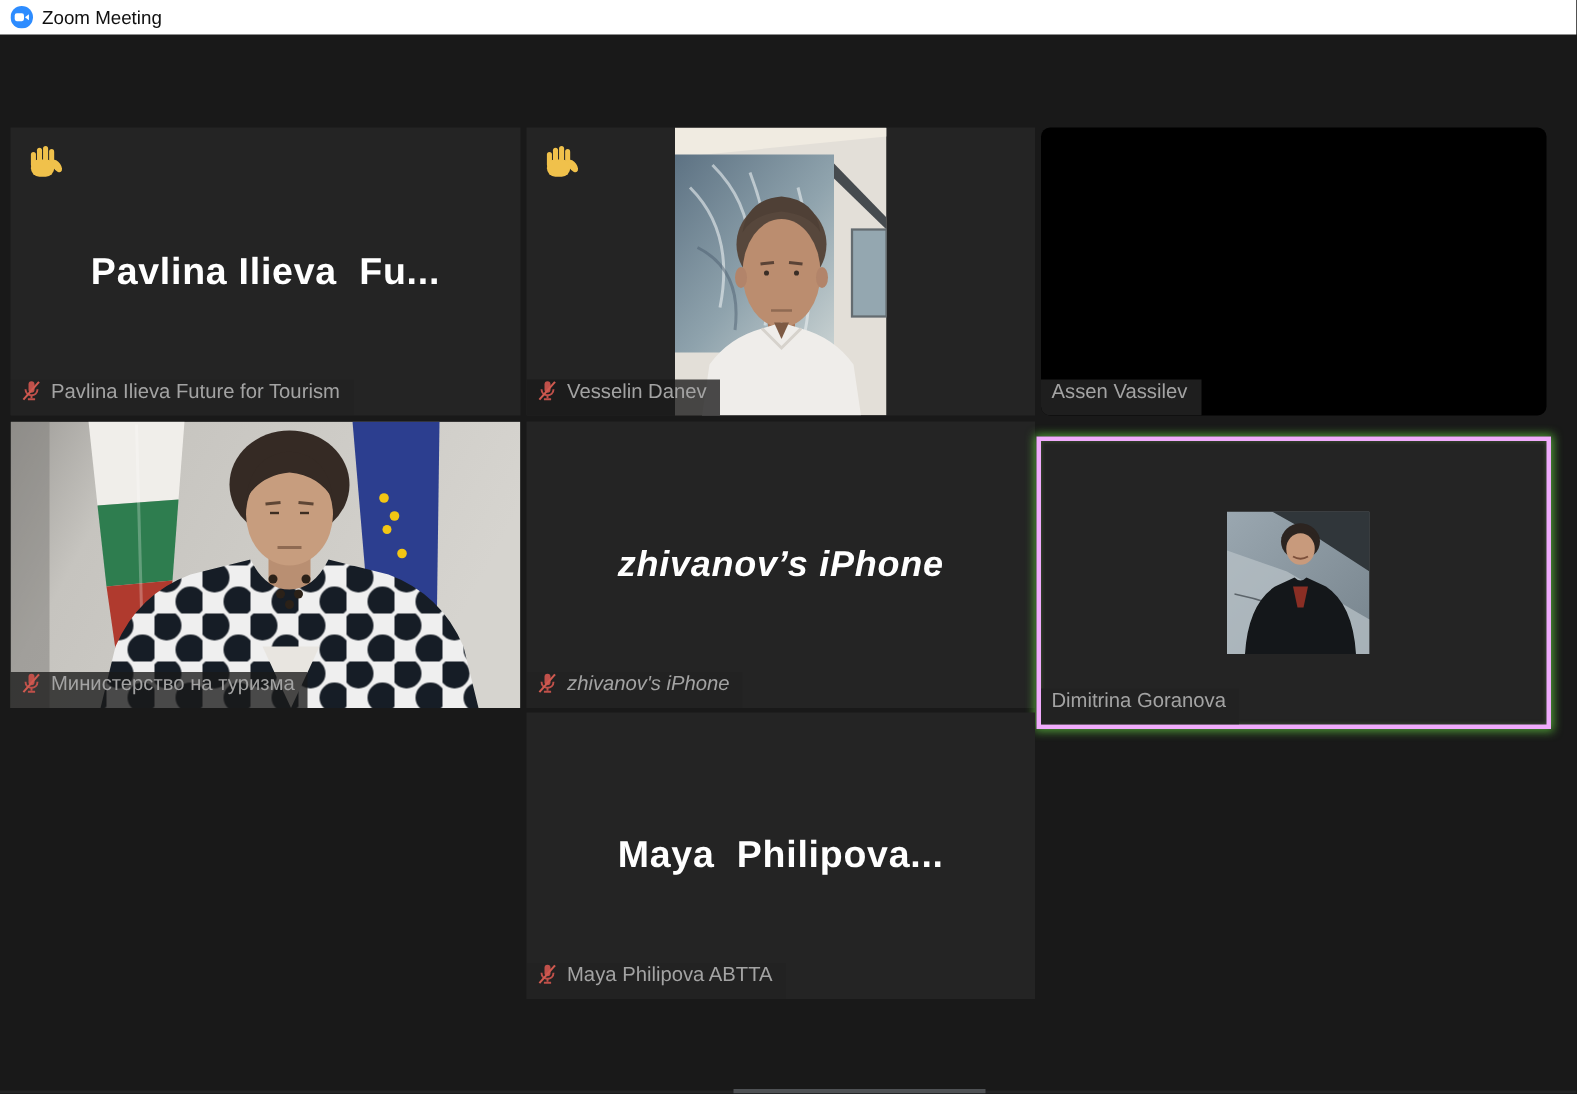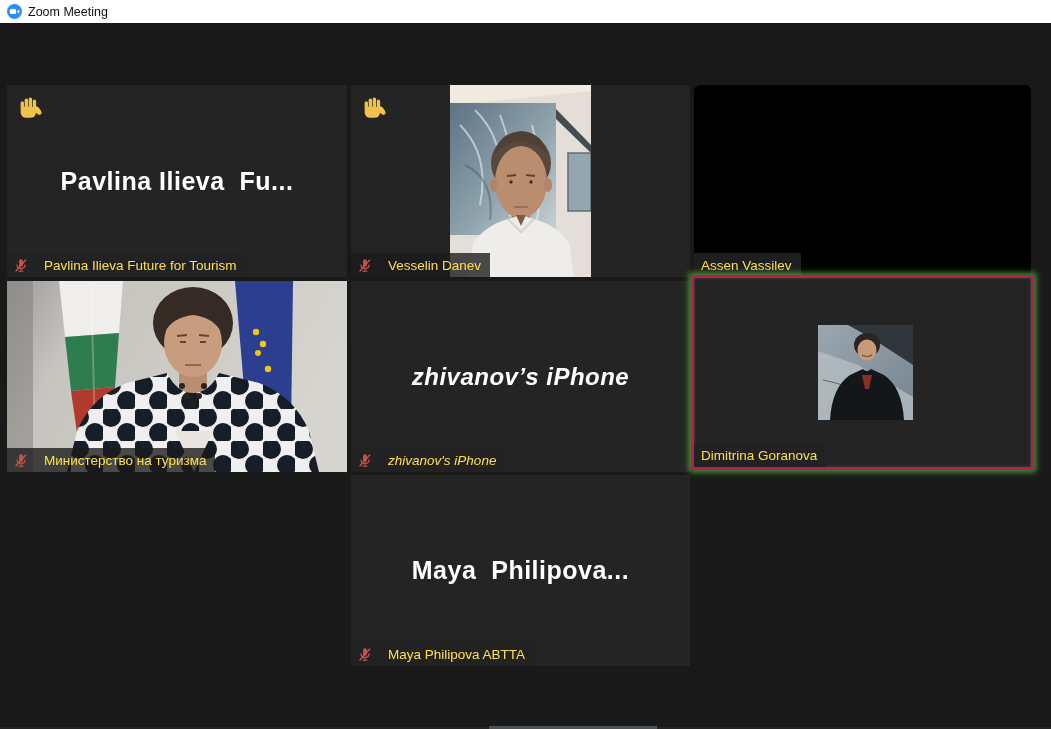--- a/index.html
+++ b/index.html
@@ -16,35 +16,35 @@
   }
   .titlebar .ttext{font-size:12.5px;color:#101010;}
   
   .stage{position:absolute;top:23px;left:0;width:1051px;height:706px;background:#191919;}
   .tile{position:absolute;background:#242424;overflow:hidden;}
   .t1{left:7px;top:62px;width:340px;height:192px;}
   .t2{left:351px;top:62px;width:339px;height:192px;}
   .t3{left:694px;top:62px;width:337px;height:192px;background:#000;border-radius:6px;}
   .t4{left:7px;top:258px;width:340px;height:191px;}
   .t5{left:351px;top:258px;width:339px;height:191px;font-style:italic;}
-  .t6{left:691px;top:252px;width:337px;height:189px;
-      border:3px solid #be185d;
+  .t6{left:691px;top:268px;width:337px;height:189px;
+      border:3px solid #f0abfc;
       box-shadow:0 0 6px 2px rgba(88,180,60,.85), inset 0 0 3px rgba(120,190,80,.35);}
   .t7{left:351px;top:452px;width:339px;height:191px;}
   
   .center-name{
     position:absolute;inset:0;display:flex;align-items:center;justify-content:center;
     color:#ffffff;font-weight:bold;white-space:pre;letter-spacing:.5px;
   }
   .cn-lg{font-size:25px;}
   .cn-md{font-size:24px;}
   .name-label{
     position:absolute;left:0;bottom:0;height:24px;max-width:100%;box-sizing:border-box;
-    display:flex;align-items:center;gap:16px;padding:0 9px 0 7px;
-    background:rgba(34,34,34,.88);color:#fde047;font-size:13.5px;white-space:nowrap;
+    display:flex;gap:6px;padding:0 9px 0 7px;
+    background:rgba(34,34,34,.88);color:#a3a3a3;font-size:13.5px;white-space:nowrap;
   }
   .over-video .name-label{background:rgba(25,25,25,.78);margin-top:36px;}
   .hand{position:absolute;top:9px;left:10px;width:27px;height:27px;}
   .mic{width:14px;height:15px;flex:0 0 auto;}
   .v-video{position:absolute;left:99px;top:0;width:141px;height:192px;}
   .full-video{position:absolute;inset:0;width:100%;height:100%;}
   .profile-photo{position:absolute;left:124px;top:47px;width:95px;height:95px;}
   
   .bottom-line{position:absolute;bottom:0;left:0;width:1051px;height:2px;background:#232425;}
   .taskbar-thumb{position:absolute;bottom:0;left:489px;width:168px;height:3px;background:#4e5154;}

